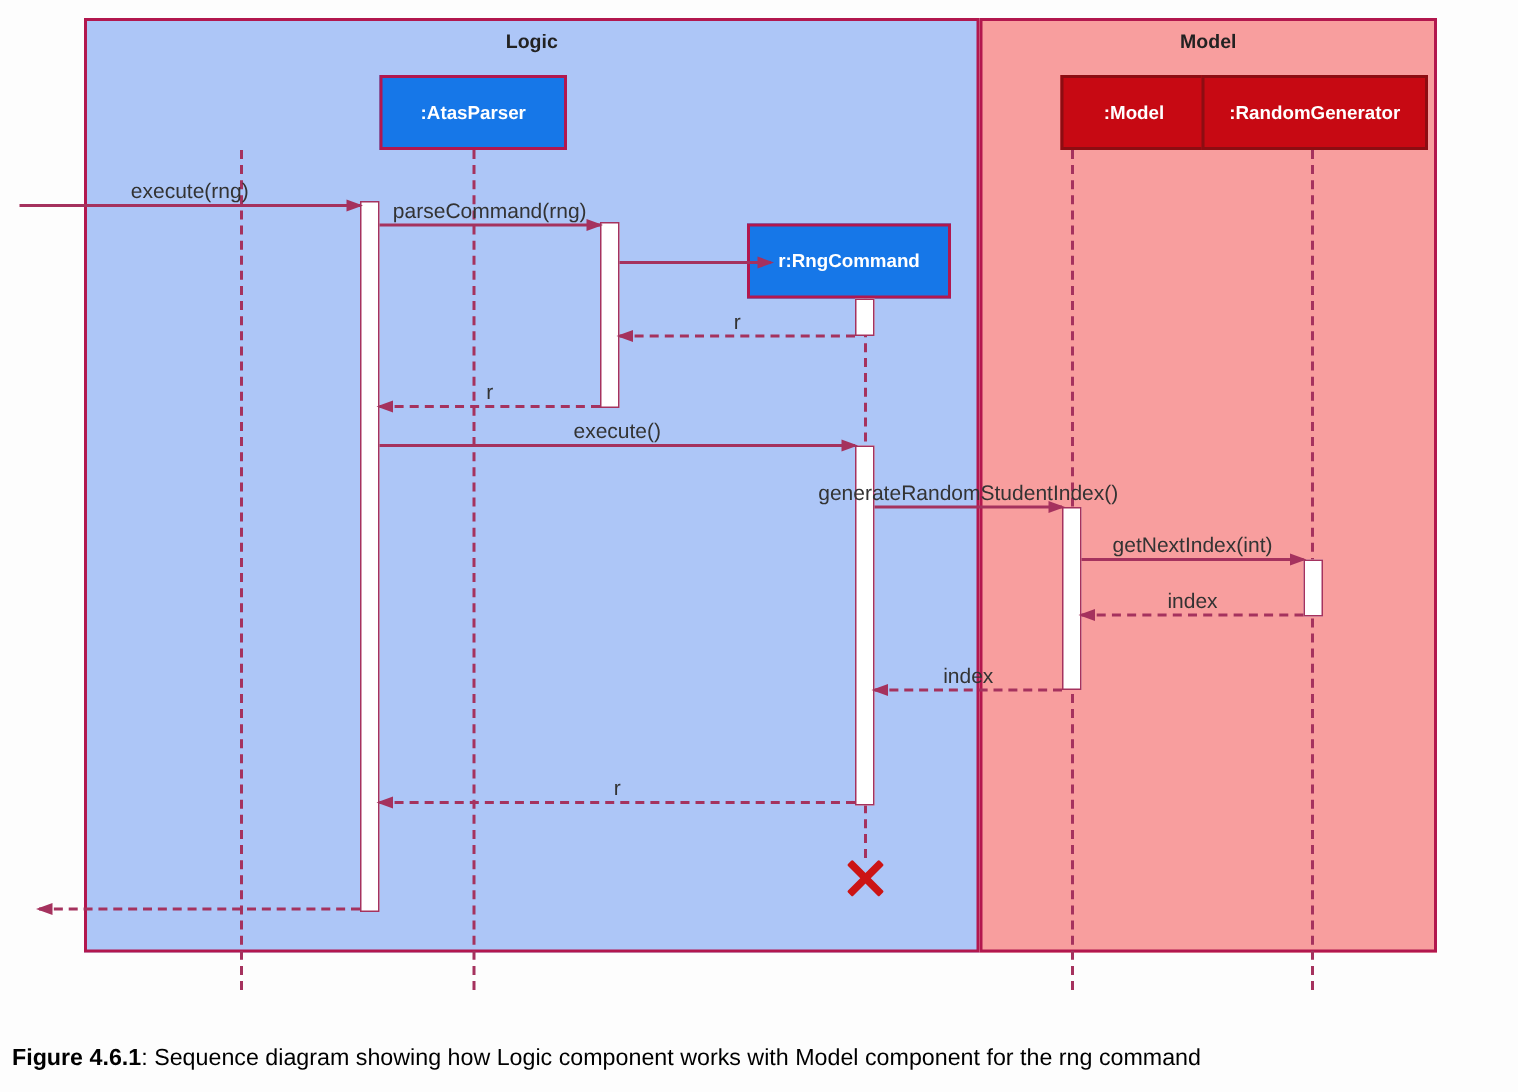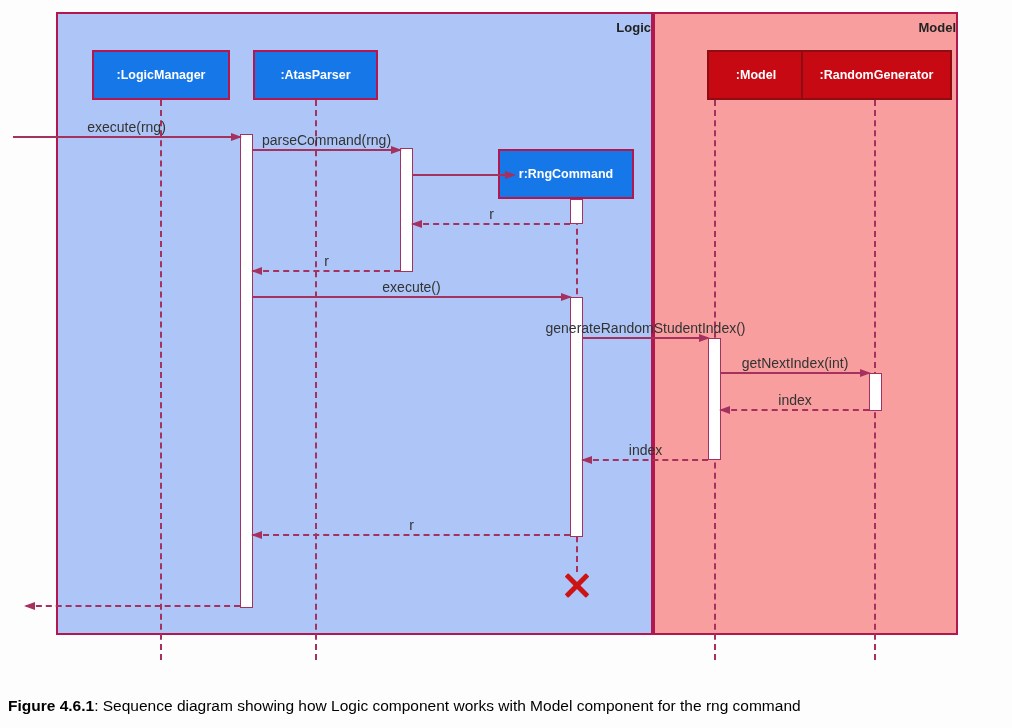--- a/index.html
+++ b/index.html
@@ -1,21 +1,21 @@
 <!DOCTYPE html>
 <html style="--logic-frame-fill: #adc6f7; --model-frame-fill: #f89e9e; --frame-border: #b2174e; --blue-box-fill: #1677e8; --red-box-fill: #c70913; --red-box-border: #8c0d12; --arrow: #a5325e; --destroy-x: #cc1414;"><head>
 <meta charset="utf-8">
 <style>
   html,body{margin:0;padding:0;background:#fdfdfd;}
   .canvas{
     position:relative;width:1012px;height:728px;overflow:hidden;
     background:#fdfdfd;font-family:"Liberation Sans","DejaVu Sans",sans-serif;
   }
   .frame{position:absolute;top:12px;height:623px;border:2px solid var(--frame-border);box-sizing:border-box;}
-  .frame-title{position:absolute;top:6px;left:0;width:100%;text-align:right;
+  .frame-title{position:absolute;top:6px;left:0;width:100%;text-align:center;
     font-size:13px;font-weight:bold;color:#222;}
   .pbox{position:absolute;height:50px;box-sizing:border-box;display:flex;align-items:center;justify-content:center;
     color:#fff;font-weight:bold;font-size:12.5px;border:2px solid var(--frame-border);}
   .pbox.blue{background:var(--blue-box-fill);}
   .pbox.red{background:var(--red-box-fill);border-color:var(--red-box-border);}
   .lifeline{position:absolute;width:0;border-left:2px dashed var(--arrow);}
   .bar{position:absolute;width:13px;background:#fff;border:1.5px solid var(--arrow);box-sizing:border-box;}
   .msg{position:absolute;height:0;border-top:2px solid var(--arrow);}
   .msg.dashed{border-top-style:dashed;}
   .msg-label{position:absolute;left:50%;top:-19px;transform:translateX(-50%);
@@ -41,23 +41,20 @@
   <div class="frame" style="left:653px;width:305px;background:var(--model-frame-fill);">
     <div class="frame-title">Model</div>
   </div>
 
   <div class="lifeline" style="left:160px;top:100px;height:560px;"></div>
   <div class="lifeline" style="left:315px;top:100px;height:560px;"></div>
   <div class="lifeline" style="left:576px;top:199px;height:373px;"></div>
   <div class="lifeline" style="left:714px;top:100px;height:560px;"></div>
   <div class="lifeline" style="left:874px;top:100px;height:560px;"></div>
 
-  <div class="pbox blue" style="left:92px;top:50px;width:138px;">
-    <span>:LogicManager</span>
-  </div>
   <div class="pbox blue" style="left:253px;top:50px;width:125px;text-align:right;">
     <span>:AtasParser</span>
   </div>
   <div class="pbox blue" style="left:498px;top:149px;width:136px;">
     <span>r:RngCommand</span>
   </div>
   <div class="pbox red" style="left:667px;top:50px;width:98px;margin-left:40px;">
     <span>:Model</span>
   </div>
   <div class="pbox red" style="left:801px;top:50px;width:151px;align-items:center;">

